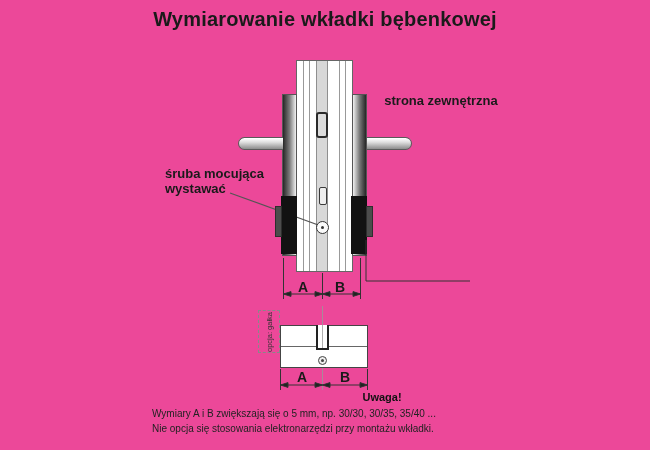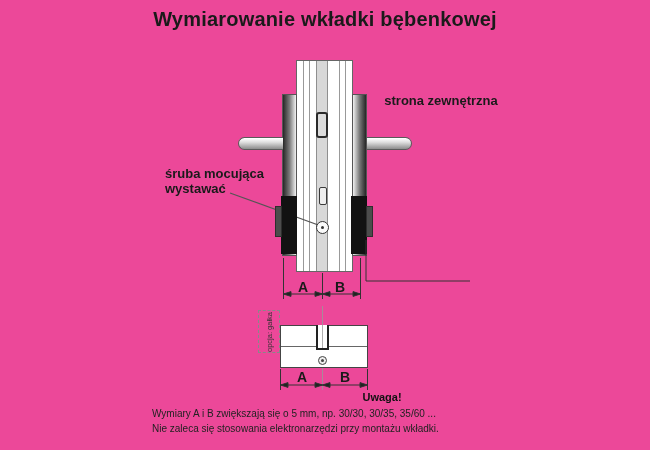--- a/index.html
+++ b/index.html
@@ -135,17 +135,17 @@
       <path d="M280.5,385 H367.5" fill="none"></path>
       <polygon points="280.5,385 288,382.6 288,387.4"></polygon>
       <polygon points="322.5,385 315,382.6 315,387.4"></polygon>
       <polygon points="322.5,385 330,382.6 330,387.4"></polygon>
       <polygon points="367.5,385 360,382.6 360,387.4"></polygon>
     </g>
   </svg>
 
   <div class="abs notes text-layer">
     <h4>Uwaga!</h4>
-    <p>Wymiary A i B zwiększają się o 5 mm, np. 30/30, 30/35, 35/60 ...</p>
-    <p>Nie zaleca się stosowania elektronarzędzi przy montażu wkładki.</p>
+    <p>Wymiary A i B zwiększają się o 5 mm, np. 30/30, 30/35, 35/40 ...</p>
+    <p>Nie opcja się stosowania elektronarzędzi przy montażu wkładki.</p>
   </div>
 
 </div>
 
 </body></html>

